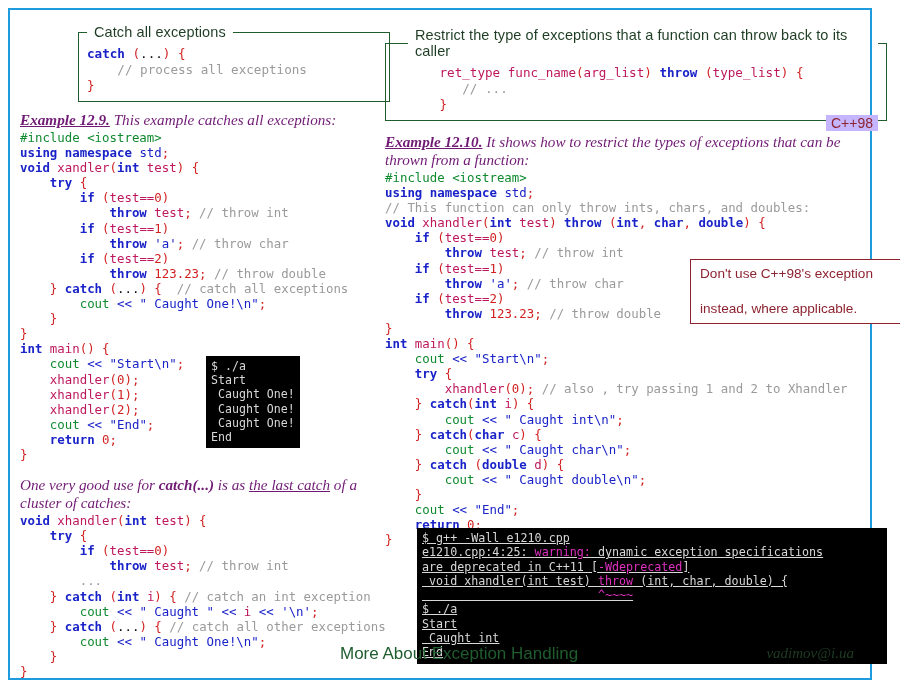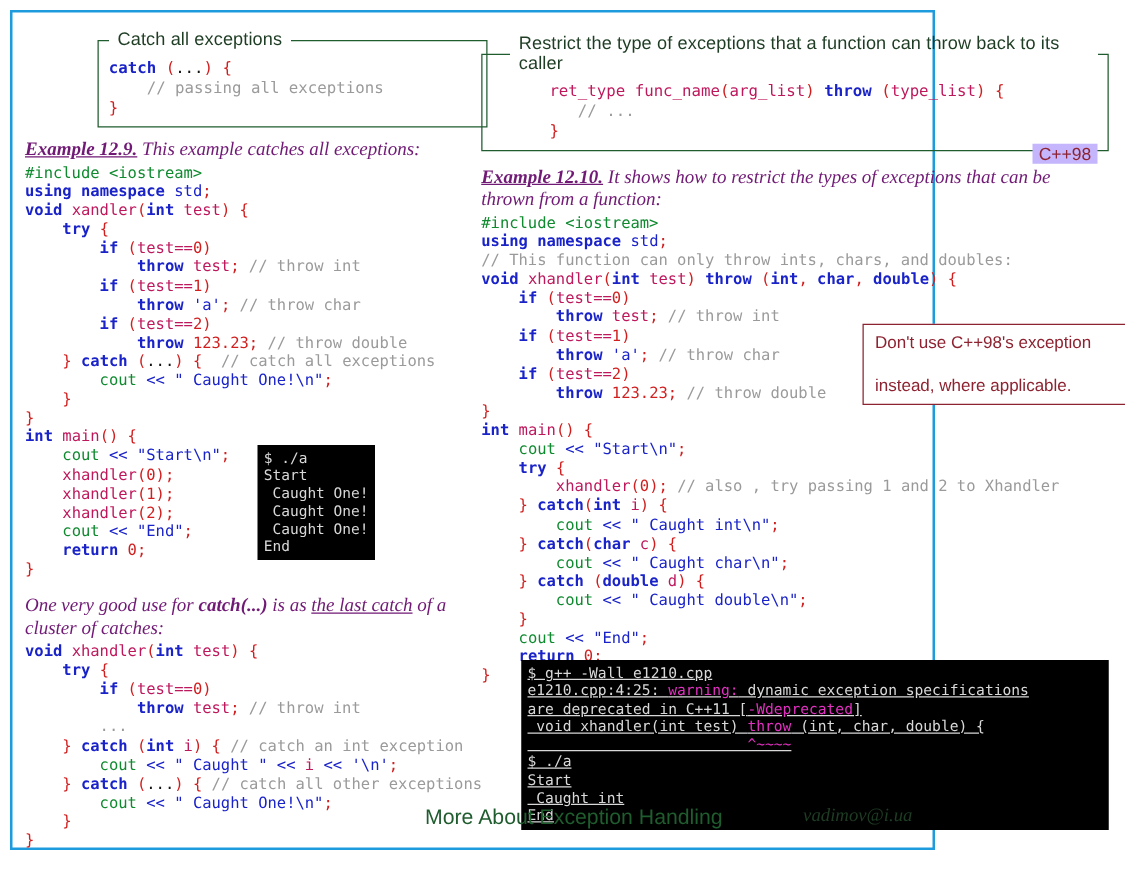--- a/index.html
+++ b/index.html
@@ -6,21 +6,21 @@
   body{
     width:900px;height:700px;
     background:#ffffff;
     font-family:"Liberation Sans", sans-serif;
     overflow:hidden;
     position:relative;
   }
   .slide{
     position:absolute;
     left:8px; top:8px;
-    width:740px; height:672px;
+    width:864px; height:672px;
     border:2px solid #1e9bdd;
     box-sizing:border-box;
   }
   .col-left{ position:absolute; left:10px; top:4px; width:380px; }
   .col-right{ position:absolute; left:375px; top:4px; width:510px; }
 
   
   .frame{
     border:1.4px solid #1f5c2e;
     margin:0;
@@ -119,21 +119,21 @@
 </head>
 <body>
 
 <div class="slide">
 
   <div class="col-left">
 
     <fieldset class="frame" style="margin-left:58px;margin-right:10px;margin-top:10px;">
       <legend>Catch all exceptions</legend>
       <div class="code box"><span class="k">catch</span> <span class="p">(</span>...<span class="p">)</span> <span class="p">{</span>
-    <span class="c">// passing all exceptions</span>
+    <span class="c">// process all exceptions</span>
 <span class="p">}</span></div>
     </fieldset>
 
     <div class="prose" style="margin-top:9px;"><span class="ex">Example 12.9.</span><span> This example catches all exceptions:</span></div>
 
     <div class="code" style="margin-top:1px;"><span class="pp">#include</span> <span class="pp">&lt;iostream&gt;</span>
 <span class="k">using</span> <span class="k">namespace</span> <span class="kb">std</span><span class="p">;</span>
 <span class="k">void</span> <span class="id">xandler</span><span class="p">(</span><span class="k">int</span> <span class="id">test</span><span class="p">)</span> <span class="p">{</span>
     <span class="k">try</span> <span class="p">{</span>
         <span class="k">if</span> <span class="p">(</span><span class="id">test==</span><span class="num">0</span><span class="p">)</span>

